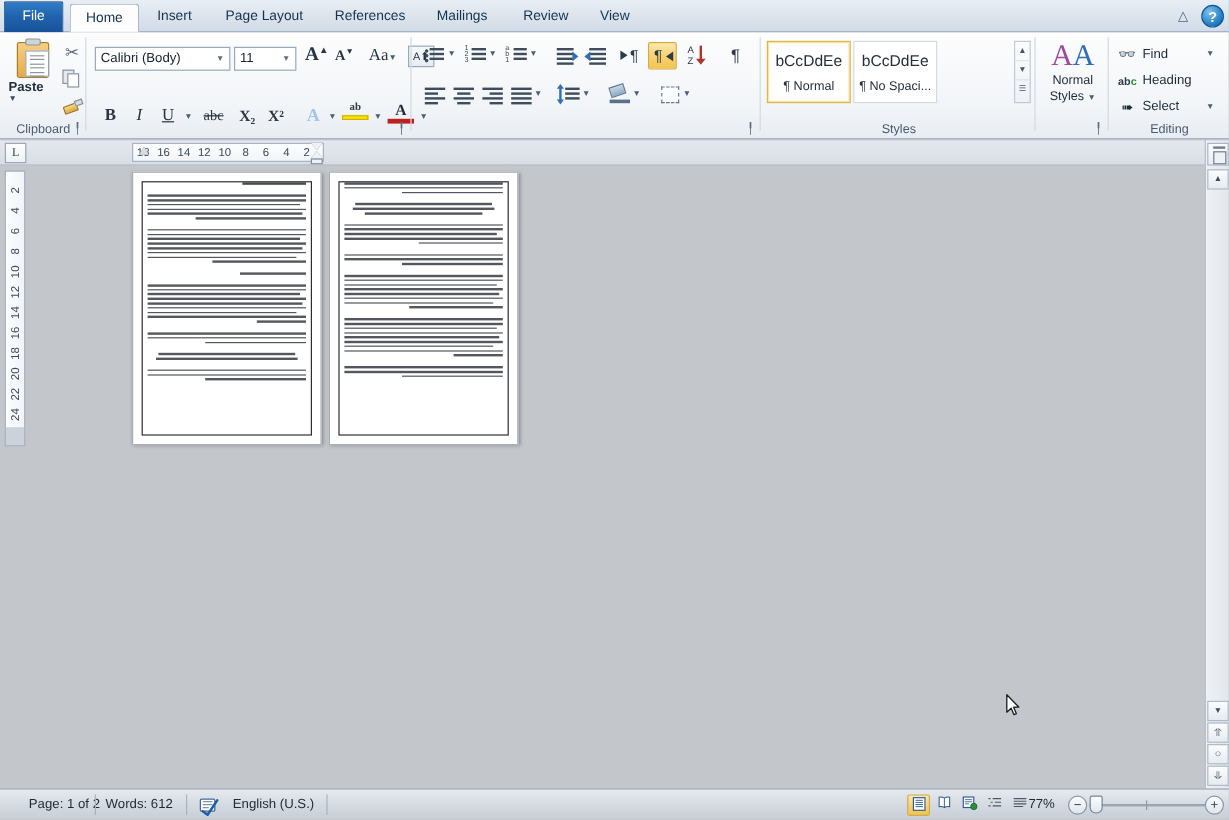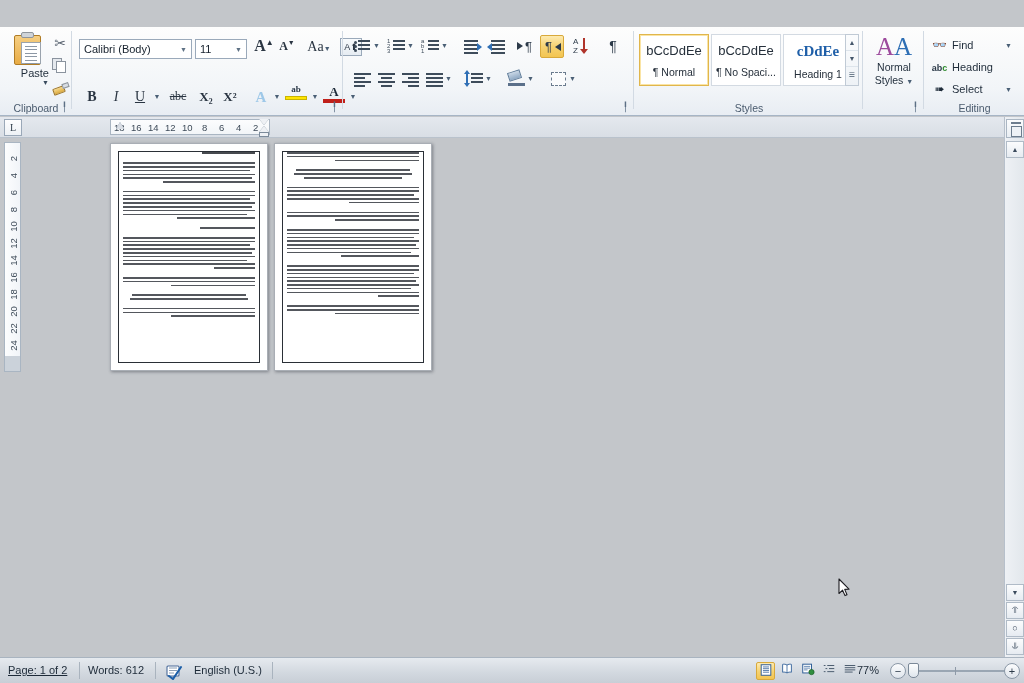--- a/index.html
+++ b/index.html
@@ -59,22 +59,23 @@
     font-size: 10.5px; color: #4a5b6e;
   }
   .dialog-launcher {
     position: absolute; bottom: 3px; width: 11px; height: 11px;
     font-size: 9px; color: #5c6f85; line-height: 11px; text-align: center;
   }
 
   
   #g-clipboard { left: 0; width: 72px; }
   .paste-big {
-    position: absolute; left: 7px; top: 5px; width: 42px; text-align: right;
+    position: absolute; left: 7px; top: 5px; width: 42px; text-align: left;
     cursor: default;
+    font-weight: bold;
   }
   .clipboard-glyph {
     width: 32px; height: 34px; margin: 0 auto; position: relative;
   }
   .cb-board {
     position: absolute; left: 2px; top: 3px; width: 27px; height: 30px;
     background: linear-gradient(#f6cf83, #e8ab44);
     border: 1px solid #b07c25; border-radius: 2px;
   }
   .cb-clip {
@@ -305,20 +306,34 @@
   .proof-icon { position: absolute; top: 4px; width: 18px; height: 18px; }
 
   
   .cursor { position: absolute; width: 12px; height: 19px; pointer-events: none; z-index: 99; }
 </style>
 </head>
 <body>
 
 <div id="app">
 
+  <div class="tabstrip">
+    <div class="tab file">File</div>
+    <div class="tab active" style="left:58px;width:58px;">Home</div>
+    <div class="tab" style="left:120px;">Insert</div>
+    <div class="tab" style="left:177px;">Page Layout</div>
+    <div class="tab" style="left:268px;">References</div>
+    <div class="tab" style="left:353px;">Mailings</div>
+    <div class="tab" style="left:425px;">Review</div>
+    <div class="tab" style="left:489px;">View</div>
+    <div class="tabstrip-helpzone">
+      <div class="mini-btn">△</div>
+      <div class="help-btn">?</div>
+    </div>
+  </div>
 
   <div class="ribbon">
 
     <div class="group" id="g-clipboard">
       <div class="paste-big">
         <div class="clipboard-glyph">
           <div class="cb-board"></div>
           <div class="cb-clip"></div>
           <div class="cb-paper">
               <i></i>
@@ -527,24 +542,20 @@
     </div>
 
     <div class="group" id="g-styles">
       <div class="stylebox sel" style="left:4px;">
         <div class="sample">bCcDdEe</div>
         <div class="sname">¶ Normal</div>
       </div>
       <div class="stylebox" style="left:76px;">
         <div class="sample">bCcDdEe</div>
         <div class="sname">¶ No Spaci...</div>
-      </div>
-      <div class="stylebox h1" style="left:148px;">
-        <div class="sample">cDdEe</div>
-        <div class="sname">Heading 1</div>
       </div>
       <div class="style-scroll">
         <div>▲</div>
         <div>▼</div>
         <div style="border-bottom:none;">☰</div>
       </div>
       <div class="group-label">Styles</div>
       <div class="group-sep" style="right:0;"></div>
     </div>
 
@@ -745,21 +756,21 @@
   <div class="vscroll">
     <div class="split-box"></div>
     <div class="sb-btn" style="top:24px;">▲</div>
     <div class="sb-btn" style="bottom:56px;">▼</div>
     <div class="sb-btn" style="bottom:38px;font-size:9px;">⥣</div>
     <div class="sb-btn" style="bottom:20px;font-size:9px;">○</div>
     <div class="sb-btn" style="bottom:2px;font-size:9px;">⥥</div>
   </div>
 
   <div class="statusbar">
-    <div class="sb-item" style="left:8px;text-decoration:underline;">Page: 1 of 2</div>
+    <div class="sb-item" style="left:24px;">Page: 1 of 2</div>
     <div class="sb-div" style="left:79px;"></div>
     <div class="sb-item" style="left:88px;">Words: 612</div>
     <div class="sb-div" style="left:155px;"></div>
     <div class="proof-icon" style="left:165px;">
       <svg viewBox="0 0 18 18" width="18" height="18">
         <rect x="2" y="4" width="12" height="10" rx="1" fill="#ffffff" stroke="#4a6b9a" stroke-width="1.1"></rect>
         <path d="M4 6 h8 M4 8.5 h8 M4 11 h5" stroke="#7e93ad" stroke-width="0.9"></path>
         <path d="M4 14 L8 17 L16 5" stroke="#1d5fa8" stroke-width="2.1" fill="none" stroke-linecap="round"></path>
       </svg>
     </div>

